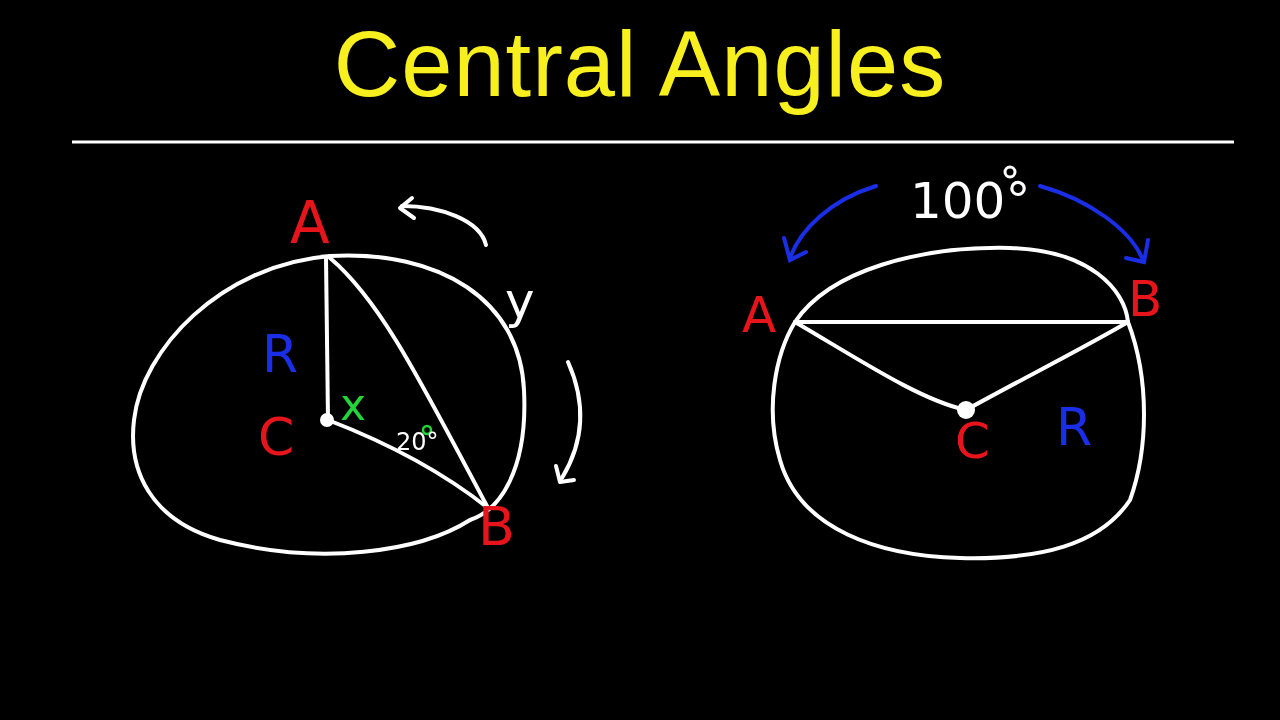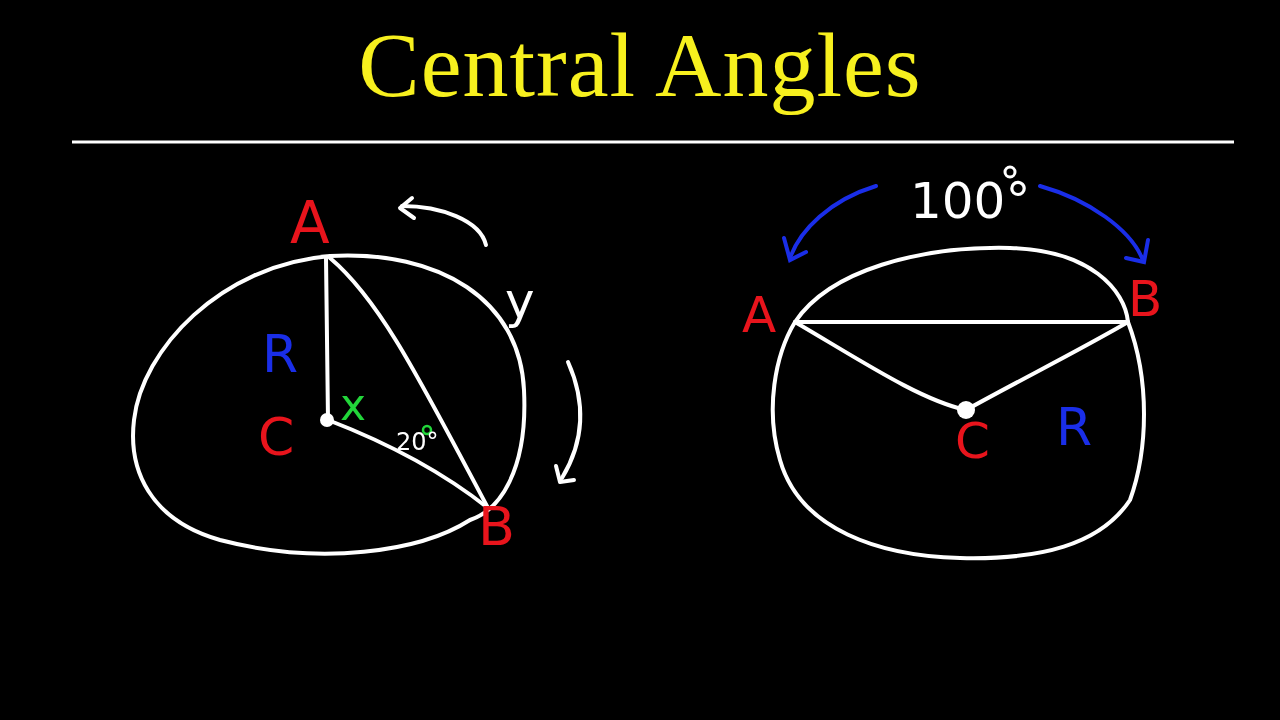--- a/index.html
+++ b/index.html
@@ -1,17 +1,17 @@
 <!DOCTYPE html>
 <html><head>
 <meta charset="utf-8">
 <style>
   html, body { margin:0; padding:0; background:#000; }
   body { width:1280px; height:720px; overflow:hidden; position:relative; font-family:"Liberation Sans", sans-serif; }
-  .title { position:absolute; left:0; width:1280px; top:12px; text-align:center; color:#f7f01e; font-size:92px; font-family:Liberation Serif, serif; letter-spacing:1px; }
+  .title { position:absolute; left:0; width:1280px; top:12px; text-align:center; color:#f7f01e; font-size:92px; font-family:Liberation Sans, sans-serif; letter-spacing:1px; }
   svg.stage { position:absolute; left:0; top:0; }
   .hand { font-family:"DejaVu Sans", sans-serif; }
 </style>
 </head>
 <body>
 
 <div class="title">Central Angles</div>
 
 <svg class="stage" width="1280" height="720" viewBox="0 0 1280 720">
 

